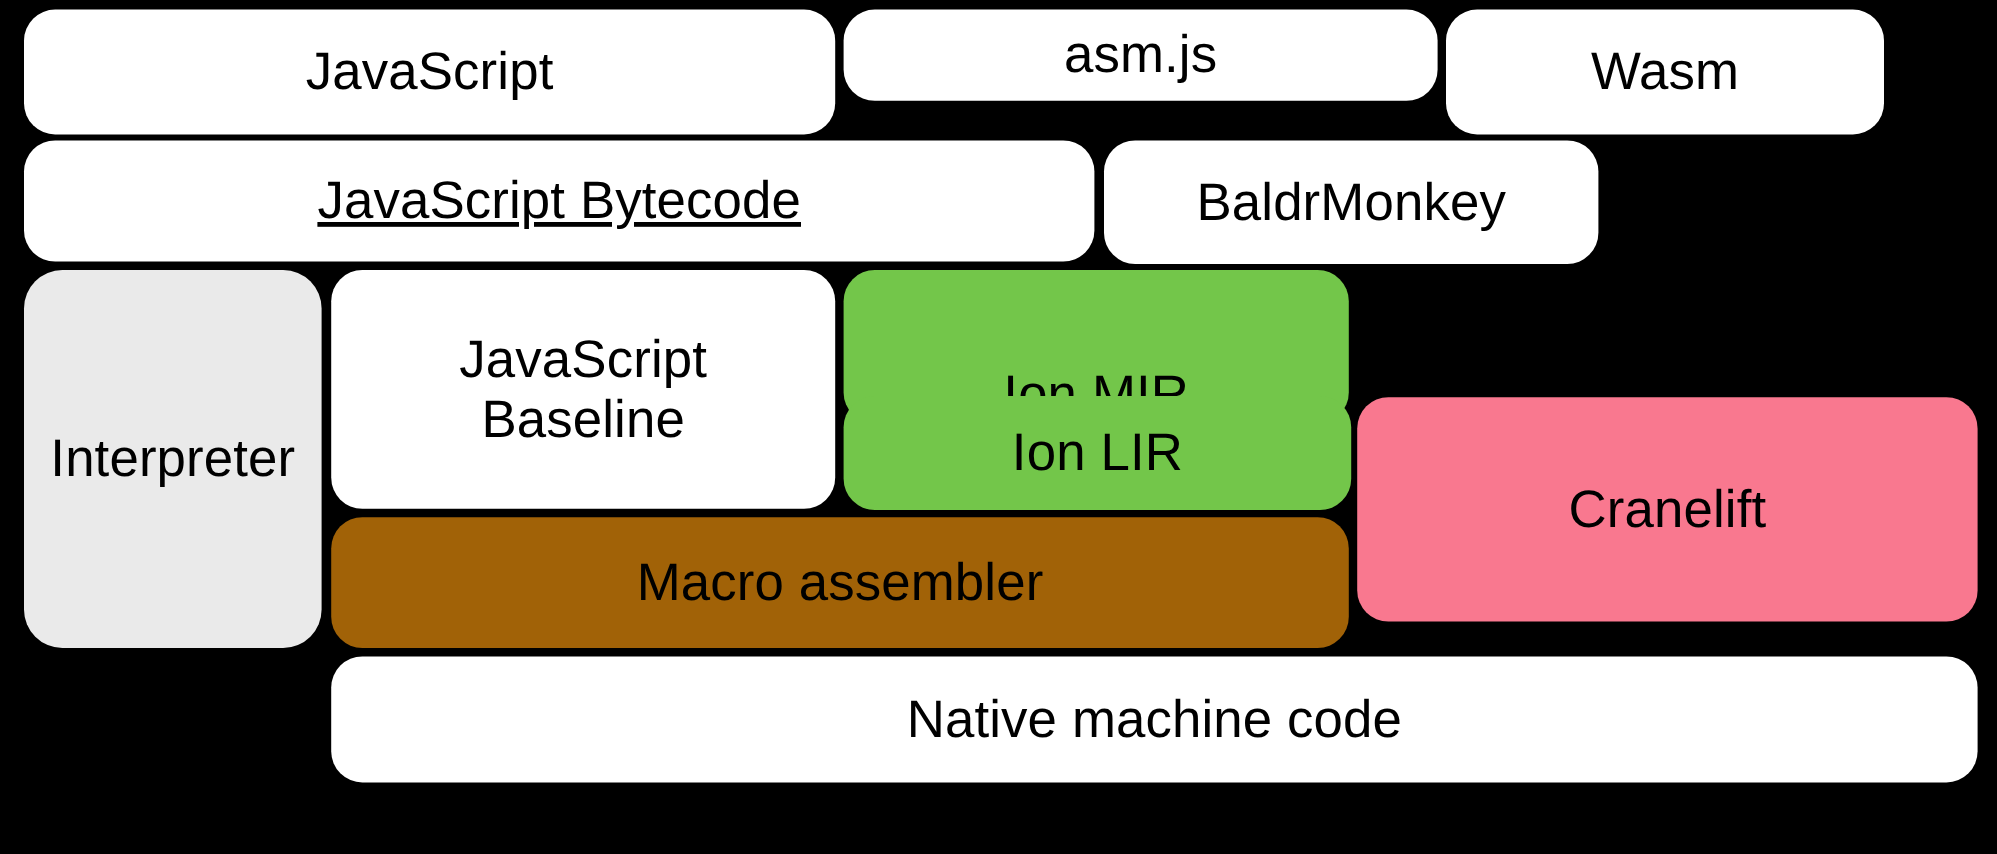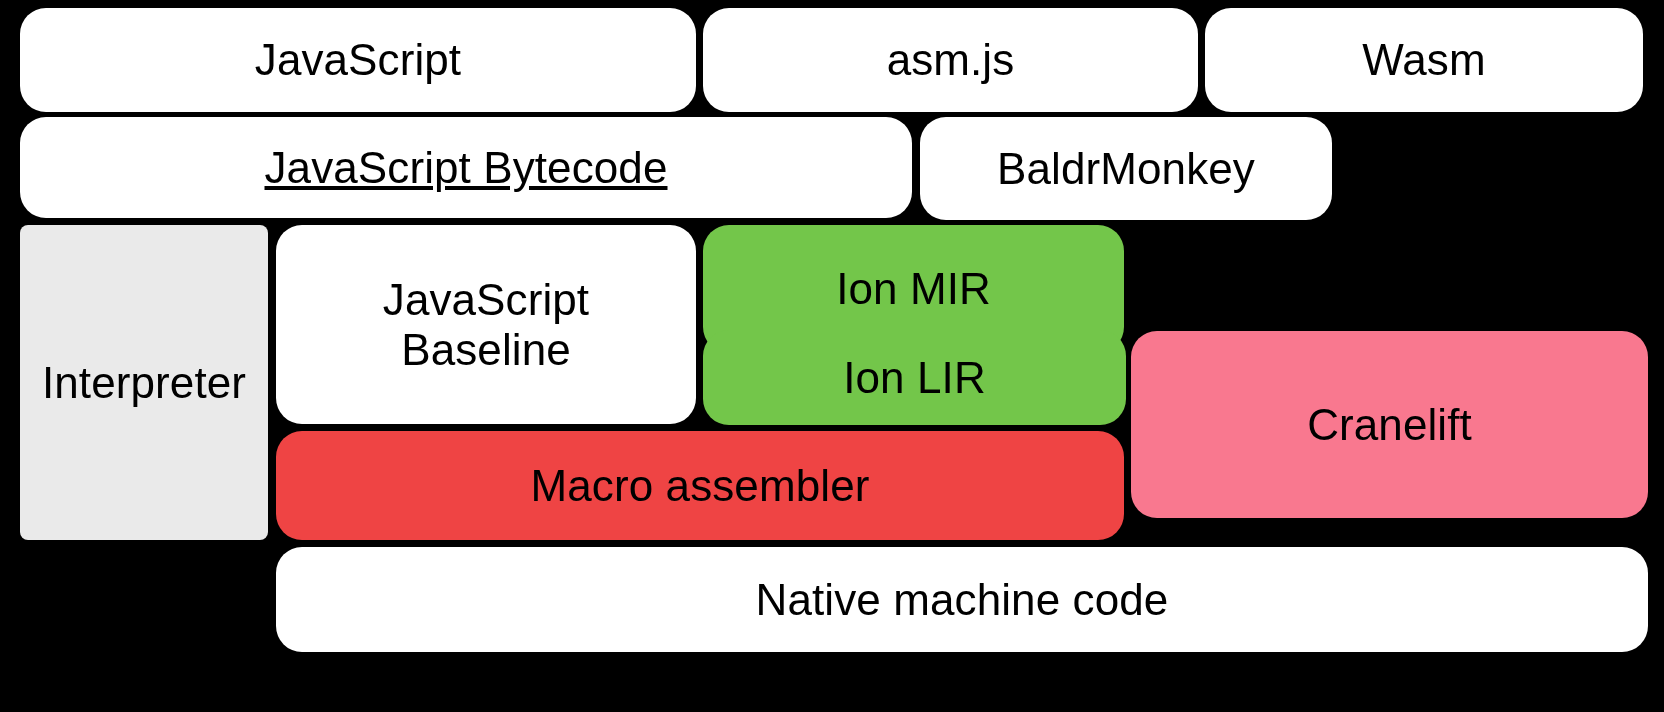--- a/index.html
+++ b/index.html
@@ -34,31 +34,31 @@
     white-space: pre-line;
     user-select: none;
   }
   .node-label {
     display: block;
     pointer-events: none;
   }
 
   
   #n-javascript   { left: 20px;   top: 8px;   width: 676px; height: 104px; }
-  #n-asmjs        { left: 703px;  top: 8px;   width: 495px; height: 104px; }
-  #n-wasm         { left: 1205px; top: 8px;   width: 438px; height: 104px; }
+  #n-asmjs        { left: 703px;  top: 8px;   width: 495px; height: 76px; }
+  #n-wasm         { left: 1205px; top: 8px;   width: 365px; height: 104px; }
 
   
   #n-jsbytecode   { left: 20px;   top: 117px; width: 892px; height: 101px; text-decoration: underline; }
   #n-baldrmonkey  { left: 920px;  top: 117px; width: 412px; height: 103px; }
 
   
-  #n-interpreter  { left: 20px;   top: 225px; width: 248px; height: 315px; border-radius: 8px; }
+  #n-interpreter  { left: 20px;   top: 225px; width: 248px; height: 315px; border-radius: 32px; }
   #n-jsbaseline   { left: 276px;  top: 225px; width: 420px; height: 199px; }
-  #n-ionmir       { left: 703px;  top: 225px; width: 421px; height: 128px; }
+  #n-ionmir       { left: 703px;  top: 225px; width: 421px; height: 128px; align-items: flex-end; }
   #n-ionlir       { left: 703px;  top: 330px; width: 423px; height: 95px;  }
   #n-cranelift    { left: 1131px; top: 331px; width: 517px; height: 187px; }
   #n-macroasm     { left: 276px;  top: 431px; width: 848px; height: 109px; }
 
   
   #n-nativecode   { left: 276px;  top: 547px; width: 1372px; height: 105px; }
 </style>
 </head>
 <body>
 
@@ -90,21 +90,21 @@
   </div>
   <div class="node" id="n-ionmir" style="background: rgb(115, 198, 74);">
     <span class="node-label">Ion MIR</span>
   </div>
   <div class="node" id="n-ionlir" style="background: rgb(115, 198, 74);">
     <span class="node-label">Ion LIR</span>
   </div>
   <div class="node" id="n-cranelift" style="background: rgb(249, 120, 143);">
     <span class="node-label">Cranelift</span>
   </div>
-  <div class="node" id="n-macroasm" style="background: #ef4444;">
+  <div class="node" id="n-macroasm" style="background: #a16207;">
     <span class="node-label">Macro assembler</span>
   </div>
 
   <div class="node" id="n-nativecode" style="background: rgb(255, 255, 255);">
     <span class="node-label">Native machine code</span>
   </div>
 
 </div>
 
 </body></html>

